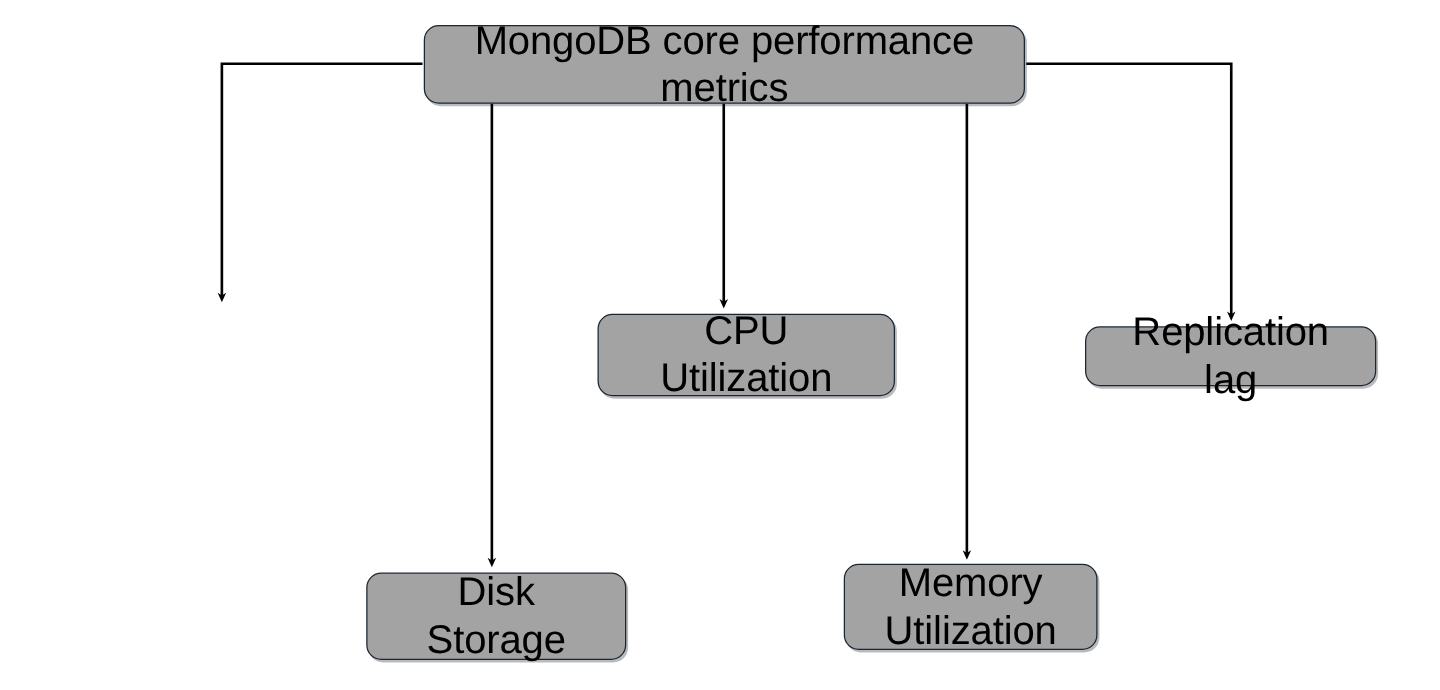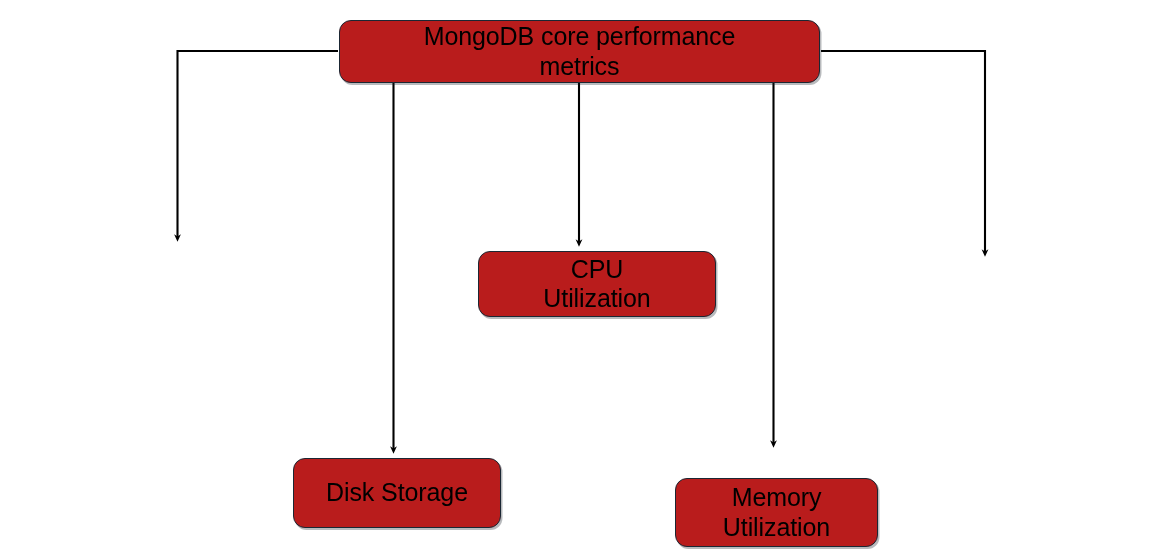--- a/index.html
+++ b/index.html
@@ -25,30 +25,30 @@
     position: absolute;
     left: 0;
     top: 0;
     width: 1152px;
     height: 552px;
     pointer-events: none;
   }
   .node {
     position: absolute;
     box-sizing: border-box;
-    background: #b91c1c;
+    background: #a3a3a3;
     border: 1.6px solid #1b2733;
     border-radius: 12px;
     display: flex;
     align-items: center;
     justify-content: center;
     text-align: center;
     color: #000000;
     font-family: "Liberation Sans", sans-serif;
-    font-size: 25px;
+    font-size: 32px;
     line-height: 1.18;
     letter-spacing: -0.1px;
     box-shadow: 1.5px 2px 0 rgba(20,28,38,0.30);
     white-space: pre-line;
     padding: 0 21px;
   }
   .node-root {
     left: 339px;
     top: 20px;
     width: 481px;
@@ -70,21 +70,20 @@
     left: 478px;
     top: 251px;
     width: 238px;
     height: 66px;
   }
   .node-memory {
     left: 675px;
     top: 451px;
     width: 203px;
     height: 69px;
-    margin-top: 27px;
   }
   .node-replication {
     left: 868px;
     top: 261px;
     width: 233px;
     height: 48px;
   }
 </style>
 </head>
 <body>
@@ -114,14 +113,15 @@
 
 
   <div class="node node-disk">Disk Storage</div>
 
   <div class="node node-cpu">CPU
 Utilization</div>
 
   <div class="node node-memory">Memory
 Utilization</div>
 
+  <div class="node node-replication">Replication lag</div>
 
 </div>
 
 </body></html>

